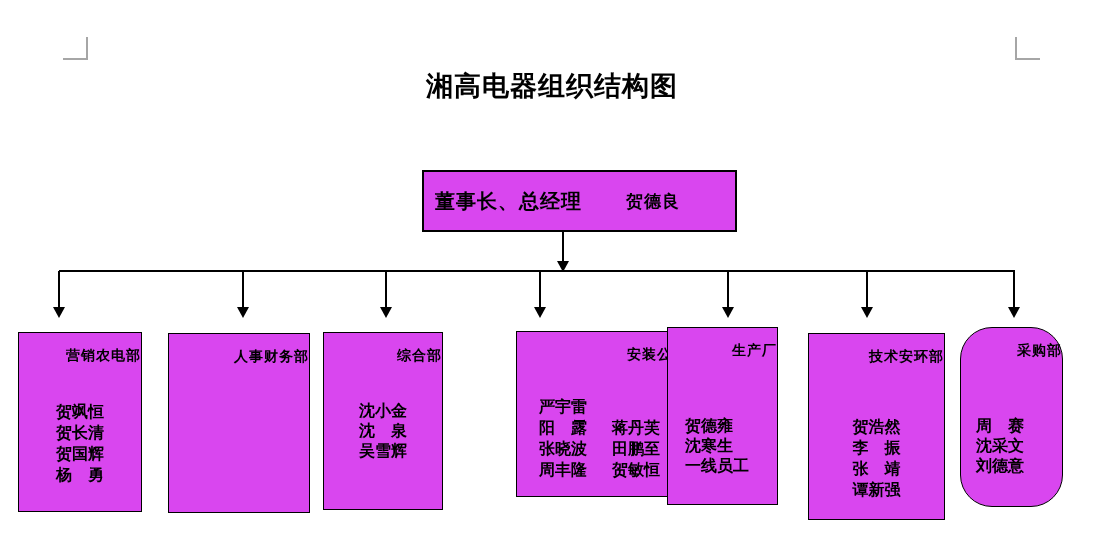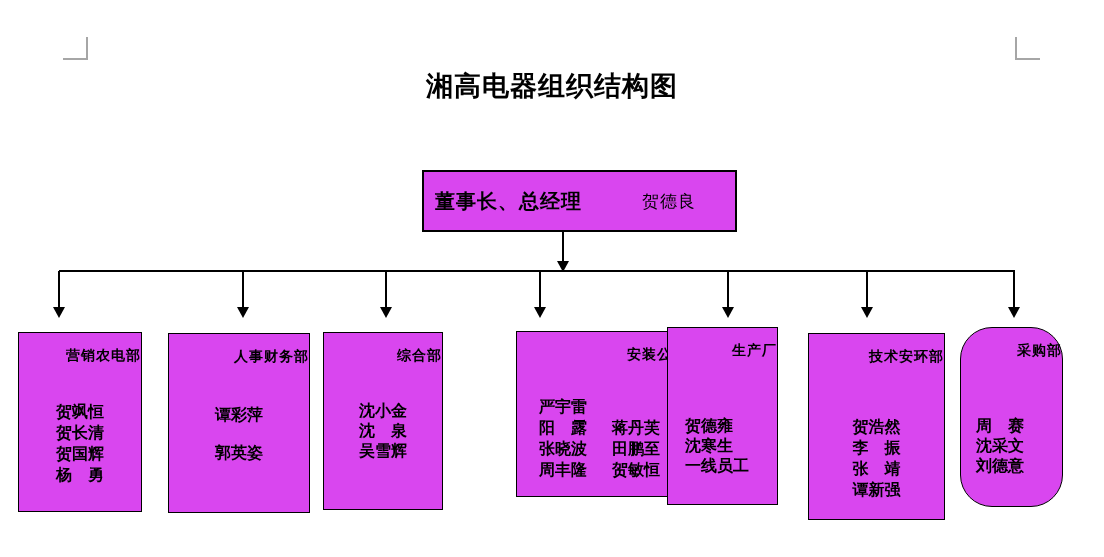--- a/index.html
+++ b/index.html
@@ -16,21 +16,21 @@
   
   .chart-title{
     position:absolute;left:0;right:0;top:68px;
     text-align:center;font-size:27px;font-weight:700;letter-spacing:1px;
   }
   
   .box{position:absolute;background:#d946ef;border:1.5px solid #000;box-sizing:border-box;}
   .root-box{left:422px;top:170px;width:315px;height:62px;border-width:2px;
     display:flex;align-items:center;padding-left:11px;}
   .root-role{font-size:20px;font-weight:700;letter-spacing:1px;}
-  .root-person{font-size:17px;font-weight:400;margin-left:60px;letter-spacing:1px;}
+  .root-person{font-size:17px;font-weight:700;margin-left:44px;letter-spacing:1px;}
   .dept-title{position:absolute;top:14px;left:0;right:0;text-align:right;
     font-size:14px;font-weight:700;letter-spacing:1px;}
   .names{position:absolute;left:0;right:0;font-size:16px;font-weight:700;}
   .names.centered{text-align:center;}
   .names .line{line-height:21px;}
   .names.lh20 .line{line-height:20px;}
   .gap-before{margin-top:17px;}
   
   .cols .row{display:flex;line-height:21px;}
   .cols .cl{width:60px;text-align:left;}
@@ -97,24 +97,20 @@
     <div class="names centered">
       <div class="line">贺飒恒</div>
       <div class="line">贺长清</div>
       <div class="line">贺国辉</div>
       <div class="line">杨　勇</div>
     </div>
   </div>
 
   <div id="d2" class="box">
     <div class="dept-title">人事财务部</div>
-    <div class="names centered">
-      <div class="line">谭彩萍</div>
-      <div class="line gap-before">郭英姿</div>
-    </div>
   </div>
 
   <div id="d3" class="box">
     <div class="dept-title">综合部</div>
     <div class="names centered lh20">
       <div class="line">沈小金</div>
       <div class="line">沈　泉</div>
       <div class="line">吴雪辉</div>
     </div>
   </div>

